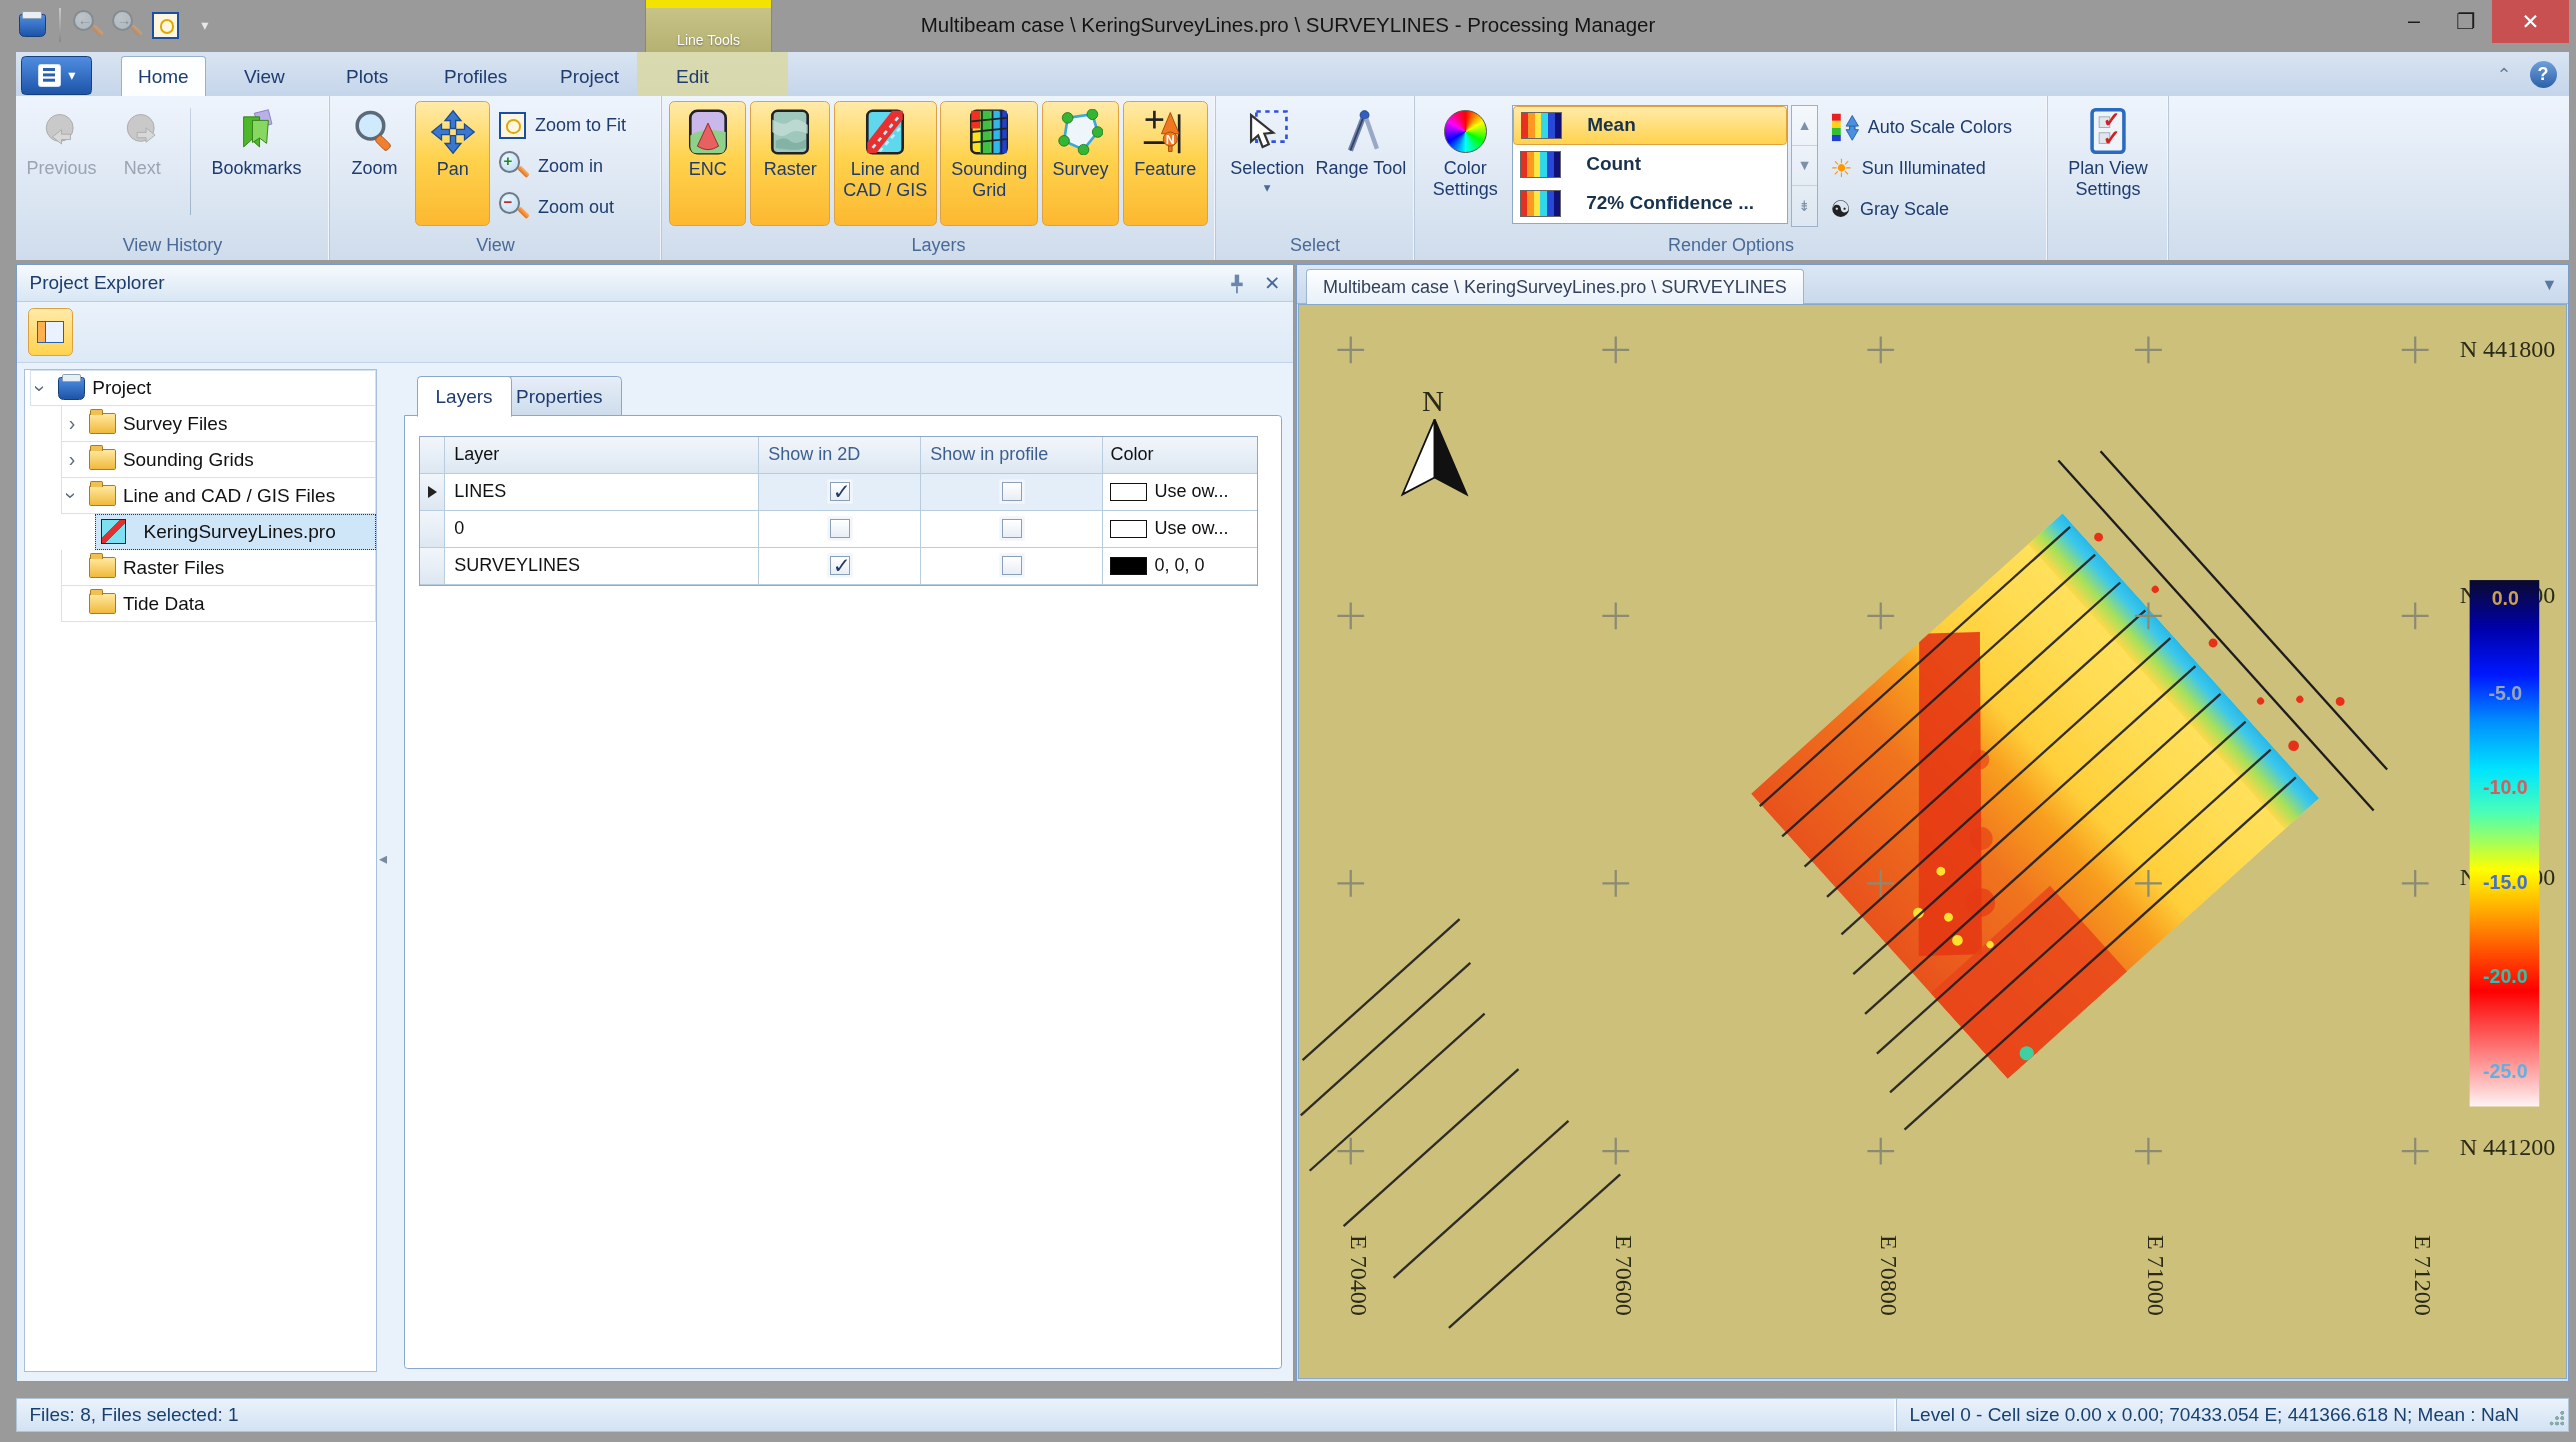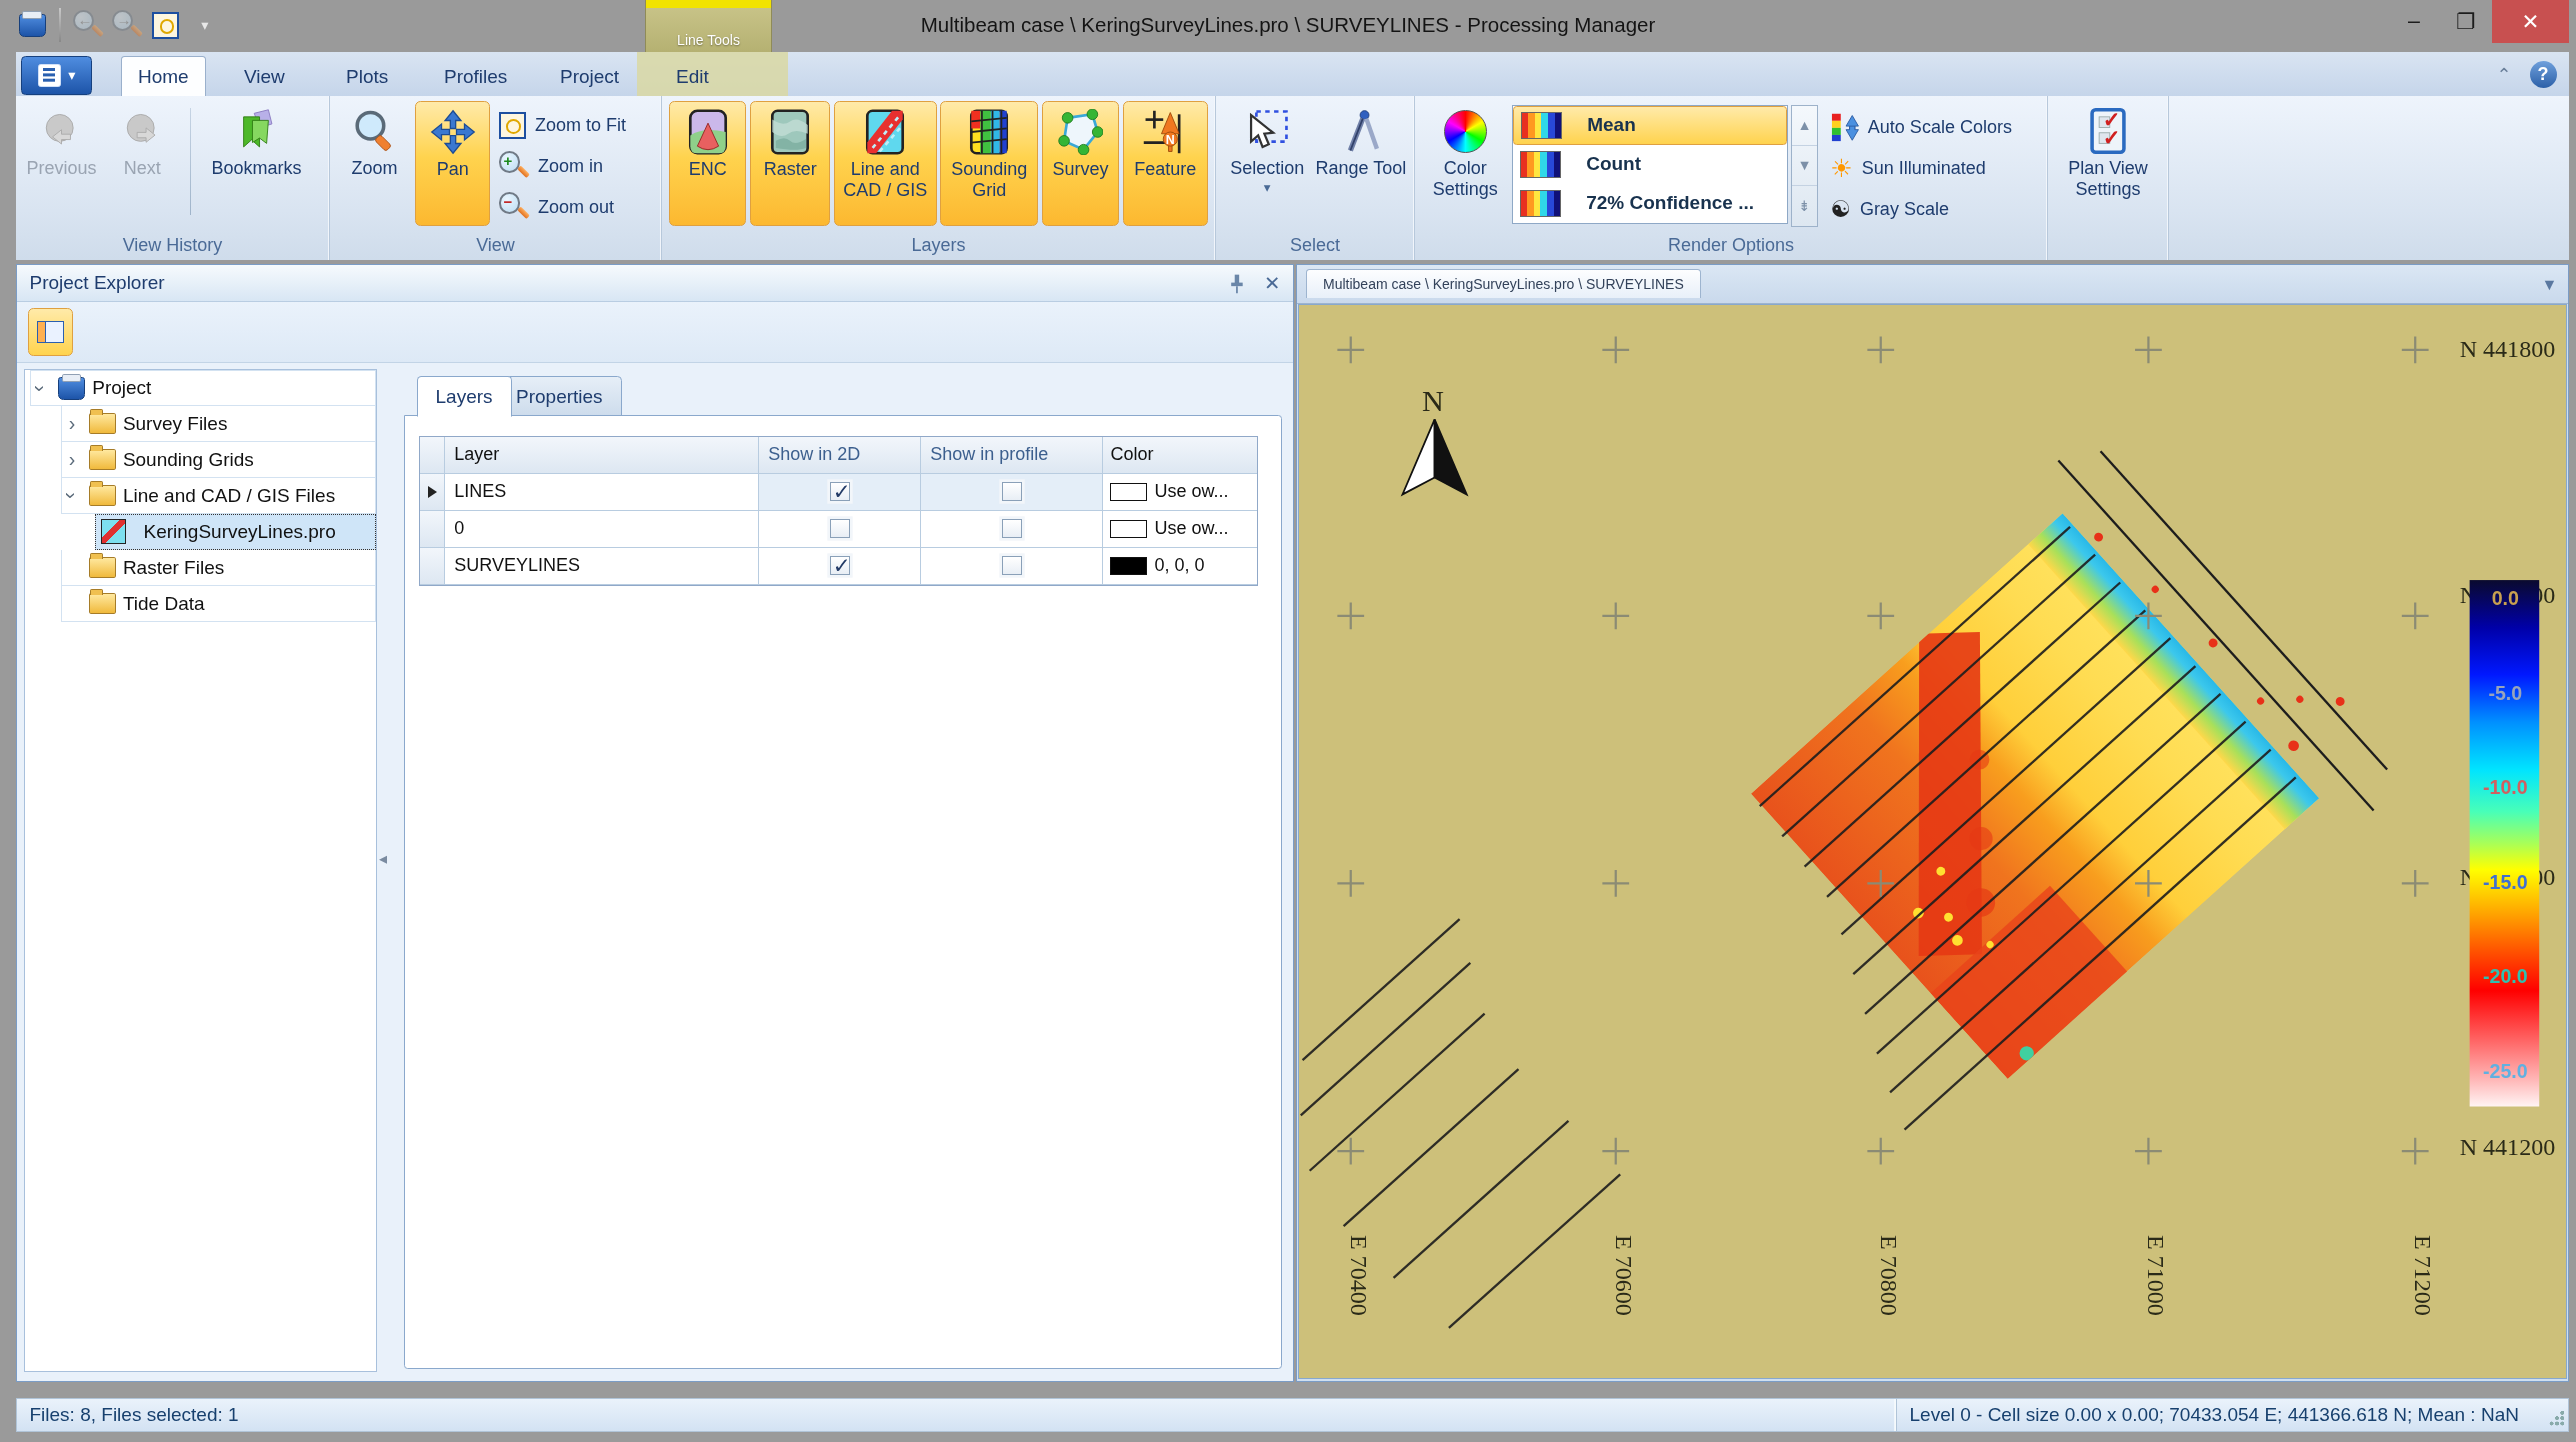--- a/index.html
+++ b/index.html
@@ -127,23 +127,23 @@
   .c-color { width:154px; padding-left:7.1px; gap:7.1px; font-size:18px; color:#111; border-right:none; }
   .tint { background:#e4eef8; }
   .cb { width:19.6px; height:19.6px; border:0.9px solid #8aa0b8; background:linear-gradient(#fff,#e8eef5); position:relative; box-shadow:0 0 0 2.7px #f2f6fa; }
   .cb.checked:before { content:"✓"; position:absolute; left:1.8px; top:-3.6px; font-size:21.4px; font-weight:bold; color:#223a66; }
   .marker-tri { width:0; height:0; border-left:9px solid #222; border-top:6.2px solid transparent; border-bottom:6.2px solid transparent; }
   .swatch { width:37px; height:18px; border:1.8px solid #111; }
 
   
   .mappanel { position:absolute; left:1296px; top:264px; width:1273px; height:1118px; background:#cfdff0; border:0.9px solid #7a9cc6; }
   .maptabs { position:absolute; left:0; top:0; right:0; height:39px; background:linear-gradient(#dbe7f4,#c9d9ec); border-bottom:0.9px solid #9db4cf; }
-  .maptab { position:absolute; left:9px; top:3.6px; height:29px; display:flex; align-items:center; padding:0 16px;
+  .maptab { position:absolute; left:9px; top:3.6px; height:36px; display:flex; align-items:center; padding:0 16px;
     background:linear-gradient(#fdfeff,#e8f0f9); border:0.9px solid #9db4cf; border-bottom:none; border-radius:3.6px 3.6px 0 0;
-    font-size:14px; color:#33425a; }
+    font-size:18px; color:#33425a; }
   .maptab-caret { position:absolute; right:10.7px; top:10.7px; color:#5a78a0; font-size:16px; }
   .canvas { position:absolute; left:0.9px; top:39px; width:1269px; height:1075px; background:#cdc07a; border:0.9px solid #88a8cc; }
 
   
   .statusbar { position:absolute; left:16px; top:1398px; width:2553px; height:34px;
     background:linear-gradient(#eaf2fb,#d3e2f3); border:0.9px solid #b0c4d8; display:flex; }
   .status-left { flex:0 0 1880px; display:flex; align-items:center; padding-left:12.5px; font-size:19px; color:#17406e;
     border-right:1.8px solid #b0c4d8; box-shadow:inset -1.8px 0 0 #f6fafd; }
   .status-right { flex:1; display:flex; align-items:center; padding-left:12.5px; font-size:19px; color:#17406e; position:relative; }
   .grip { position:absolute; right:3.6px; bottom:3.6px; width:16px; height:16px;

